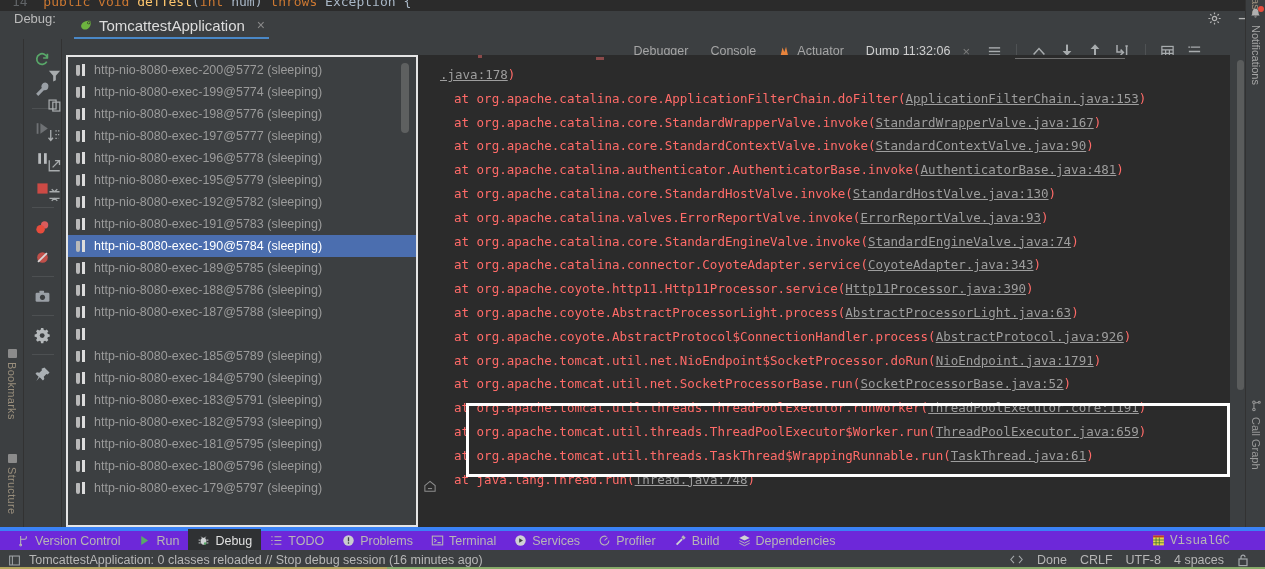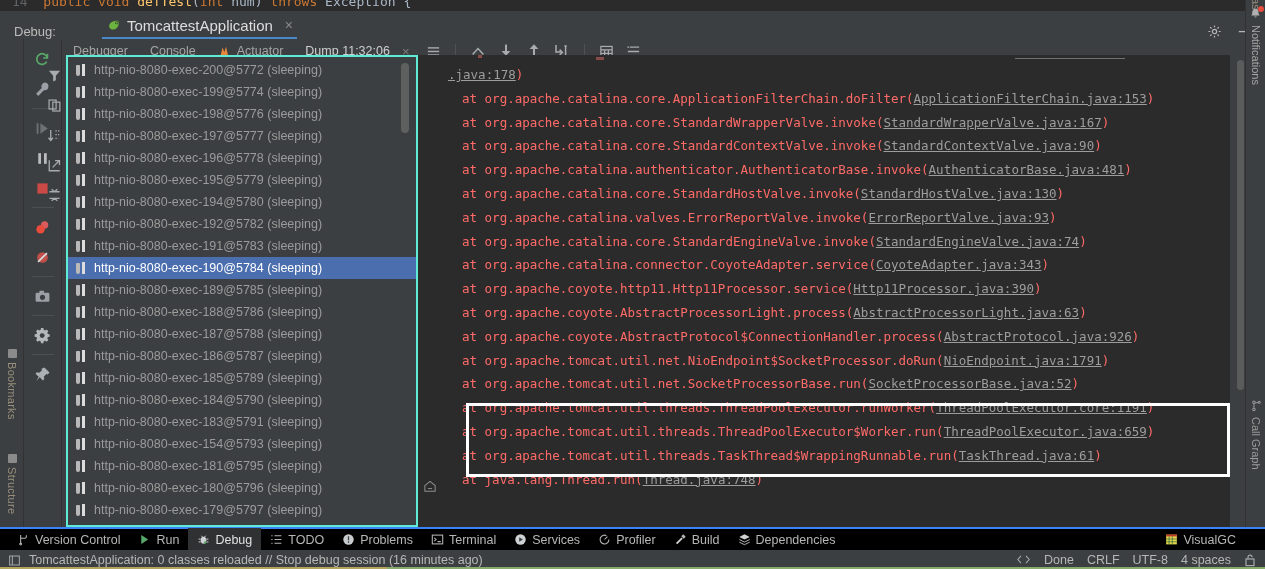--- a/index.html
+++ b/index.html
@@ -21,21 +21,21 @@
     font-family: "DejaVu Sans Mono", monospace; font-size: 13px;
     white-space: pre; color: #a9b7c6;
   }
   .editor-sliver .kw { color: #cc7832; }
   .editor-sliver .mt { color: #ffc66d; }
   .editor-sliver .gut { color: #606366; }
 
   
   .debug-header {
     position: absolute; left: 0; top: 11px; width: 1265px; height: 28px;
-    background: #3c3f41; display: flex; align-items: flex-end; gap: 28px;
+    background: #3c3f41; display: flex; align-items: flex-start;
   }
   .debug-label {
     margin-left: 14px; color: #bbbbbb; font-size: 13px;
   }
   .run-tab {
     margin-left: 18px; height: 28px; display: flex; align-items: center;
     gap: 6px; padding: 0 4px; position: relative;
   }
   .run-tab .tab-text { color: #dddddd; font-size: 15px; }
   .run-tab .tab-close { color: #8a8a8a; font-size: 14px; margin-left: 6px; }
@@ -83,40 +83,40 @@
   
   .threads-toolbar {
     position: absolute; left: 40px; top: 60px; width: 28px; height: 170px;
     display: flex; flex-direction: column; align-items: center; gap: 8px;
     padding-top: 4px;
   }
   .th-btn { width: 24px; height: 22px; display: flex; align-items: center; justify-content: center; color: #a8acae; }
 
   .tabs-row {
     position: absolute; left: 62px; top: 39px; width: 1146px; height: 24px;
-    background: #3c3f41; display: flex; align-items: center;
+    background: #3c3f41; display: flex; align-items: center; justify-content: flex-end;
   }
   .ttab {
     height: 24px; display: flex; align-items: center; gap: 5px;
     padding: 0 11px; color: #a5a5a5; font-size: 12.5px; position: relative;
   }
   .ttab.active { color: #cfcfcf; }
   .ttab.active .tu {
     position: absolute; left: 6px; right: 6px; bottom: 0; height: 2px;
     background: #4a88c7;
   }
   .ttab .xc { color: #7d7d7d; font-size: 13px; margin-left: 7px; }
   .tsep { width: 1px; height: 15px; background: #4f5254; margin: 0 8px; }
   .mini-btn { color: #a8acae; display: flex; align-items: center; padding: 0 6px; }
 
   
   .threads-panel {
     position: absolute; left: 66px; top: 55px; width: 352px; height: 472px;
     background: #3c3f41;
-    border: 2px solid #5eead4;
+    border: 2px solid #e5e5e5;
     overflow: hidden;
   }
   .thread-list { position: absolute; left: 0; top: 2px; right: 0; }
   .thread-row {
     height: 22px; display: flex; align-items: center; gap: 7px;
     padding-left: 8px; color: #9b9b9b; font-size: 12.5px;
     white-space: nowrap;
   }
   .thread-row.selected { background: #4b6eaf; color: #ffffff; }
   .th-icon {
@@ -141,21 +141,21 @@
     background: #2b2b2b; overflow: hidden;
   }
   .stack-top-deco {
     position: absolute; left: 0; top: 0; width: 812px; height: 8px;
     background: #2b2b2b;
   }
   .stack-top-deco .d1 { position: absolute; left: 60px; top: 0; width: 4px; height: 3px; background: #8b4a4a; }
   .stack-top-deco .d2 { position: absolute; left: 178px; top: 2px; width: 8px; height: 3px; background: #8b4a4a; }
   .stack-top-deco .d3 { position: absolute; left: 597px; top: 3px; width: 110px; height: 1px; background: #6f6f6f; }
   .stack-lines {
-    position: absolute; left: 8px; top: 8px; width: 692px;
+    position: absolute; left: 0; top: 8px; width: 692px;
     font-family: "DejaVu Sans Mono", monospace; font-size: 12.5px;
   }
   .sline {
     height: 23.8px; line-height: 23.8px; white-space: nowrap;
     color: #ff6b68; padding-left: 36px;
   }
   .sline .lnk { color: #9d9d9d; text-decoration: underline; }
   .sline.indent2 { padding-left: 22px; }
 
   .highlight-box {
@@ -194,39 +194,39 @@
     background: transparent;
   }
   .right-scrollbar .thumb {
     position: absolute; left: 1px; top: 0; width: 7px; height: 330px;
     background: #5a5c5c; border-radius: 4px;
   }
 
   
   .bottom-bar {
     position: absolute; left: 0; top: 527px; width: 1265px; height: 23px;
-    background: #000000; display: flex; align-items: center;
+    background: #6d28d9; display: flex; align-items: center;
     padding-left: 8px; font-size: 12.5px; color: #b6b6b6;
-    border-top: 2px solid #3b82f6;
+    border-top: 4px solid #3b82f6;
   }
   .bb-item {
     display: flex; align-items: center; gap: 5px; height: 23px;
     padding: 0 9px; white-space: nowrap;
   }
   .bb-item.active { background: #2f3133; color: #e0e0e0; }
-  .bb-right { margin-left: auto; display: flex; align-items: flex-end; padding-right: 20px; }
+  .bb-right { margin-left: auto; display: flex; align-items: flex-end; padding-right: 26px; font-family: Liberation Mono, monospace; }
 
   
   .status-bar {
     position: absolute; left: 0; top: 550px; width: 1265px; height: 19px;
     background: #3c3f41; display: flex; align-items: center;
     font-size: 12.5px; color: #b6b6b6;
   }
   .sb-left { display: flex; align-items: flex-end; gap: 8px; padding-left: 8px; }
-  .sb-right { margin-left: auto; display: flex; align-items: flex-start; gap: 13px; padding-right: 9px; }
+  .sb-right { margin-left: auto; display: flex; align-items: flex-start; gap: 13px; padding-right: 16px; }
   .sb-green { position: absolute; left: 387px; bottom: 0; width: 878px; height: 2px; background: #87ab6a; }
   .sb-greenl { position: absolute; left: 0; bottom: 0; width: 387px; height: 2px; background: #b2a45c; }
 
   .ico { display: inline-flex; align-items: center; justify-content: center; }
 </style>
 </head>
 <body>
 
 <div id="root">
 
@@ -498,24 +498,20 @@
         <div class="thread-row">
           <span class="th-icon"></span>
           <span>http-nio-8080-exec-196@5778 (sleeping)</span>
         </div>
         <div class="thread-row">
           <span class="th-icon"></span>
           <span>http-nio-8080-exec-195@5779 (sleeping)</span>
         </div>
         <div class="thread-row">
           <span class="th-icon"></span>
-          <span>http-nio-8080-exec-194@5780 (sleeping)</span>
-        </div>
-        <div class="thread-row">
-          <span class="th-icon"></span>
           <span>http-nio-8080-exec-192@5782 (sleeping)</span>
         </div>
         <div class="thread-row">
           <span class="th-icon"></span>
           <span>http-nio-8080-exec-191@5783 (sleeping)</span>
         </div>
         <div class="thread-row selected">
           <span class="th-icon"></span>
           <span>http-nio-8080-exec-190@5784 (sleeping)</span>
         </div>
@@ -526,37 +522,36 @@
         <div class="thread-row">
           <span class="th-icon"></span>
           <span>http-nio-8080-exec-188@5786 (sleeping)</span>
         </div>
         <div class="thread-row">
           <span class="th-icon"></span>
           <span>http-nio-8080-exec-187@5788 (sleeping)</span>
         </div>
         <div class="thread-row">
           <span class="th-icon"></span>
-          <span>http-nio-8080-exec-186@5787 (sleeping)</span>
         </div>
         <div class="thread-row">
           <span class="th-icon"></span>
           <span>http-nio-8080-exec-185@5789 (sleeping)</span>
         </div>
         <div class="thread-row">
           <span class="th-icon"></span>
           <span>http-nio-8080-exec-184@5790 (sleeping)</span>
         </div>
         <div class="thread-row">
           <span class="th-icon"></span>
           <span>http-nio-8080-exec-183@5791 (sleeping)</span>
         </div>
         <div class="thread-row">
           <span class="th-icon"></span>
-          <span>http-nio-8080-exec-154@5793 (sleeping)</span>
+          <span>http-nio-8080-exec-182@5793 (sleeping)</span>
         </div>
         <div class="thread-row">
           <span class="th-icon"></span>
           <span>http-nio-8080-exec-181@5795 (sleeping)</span>
         </div>
         <div class="thread-row">
           <span class="th-icon"></span>
           <span>http-nio-8080-exec-180@5796 (sleeping)</span>
         </div>
         <div class="thread-row">

